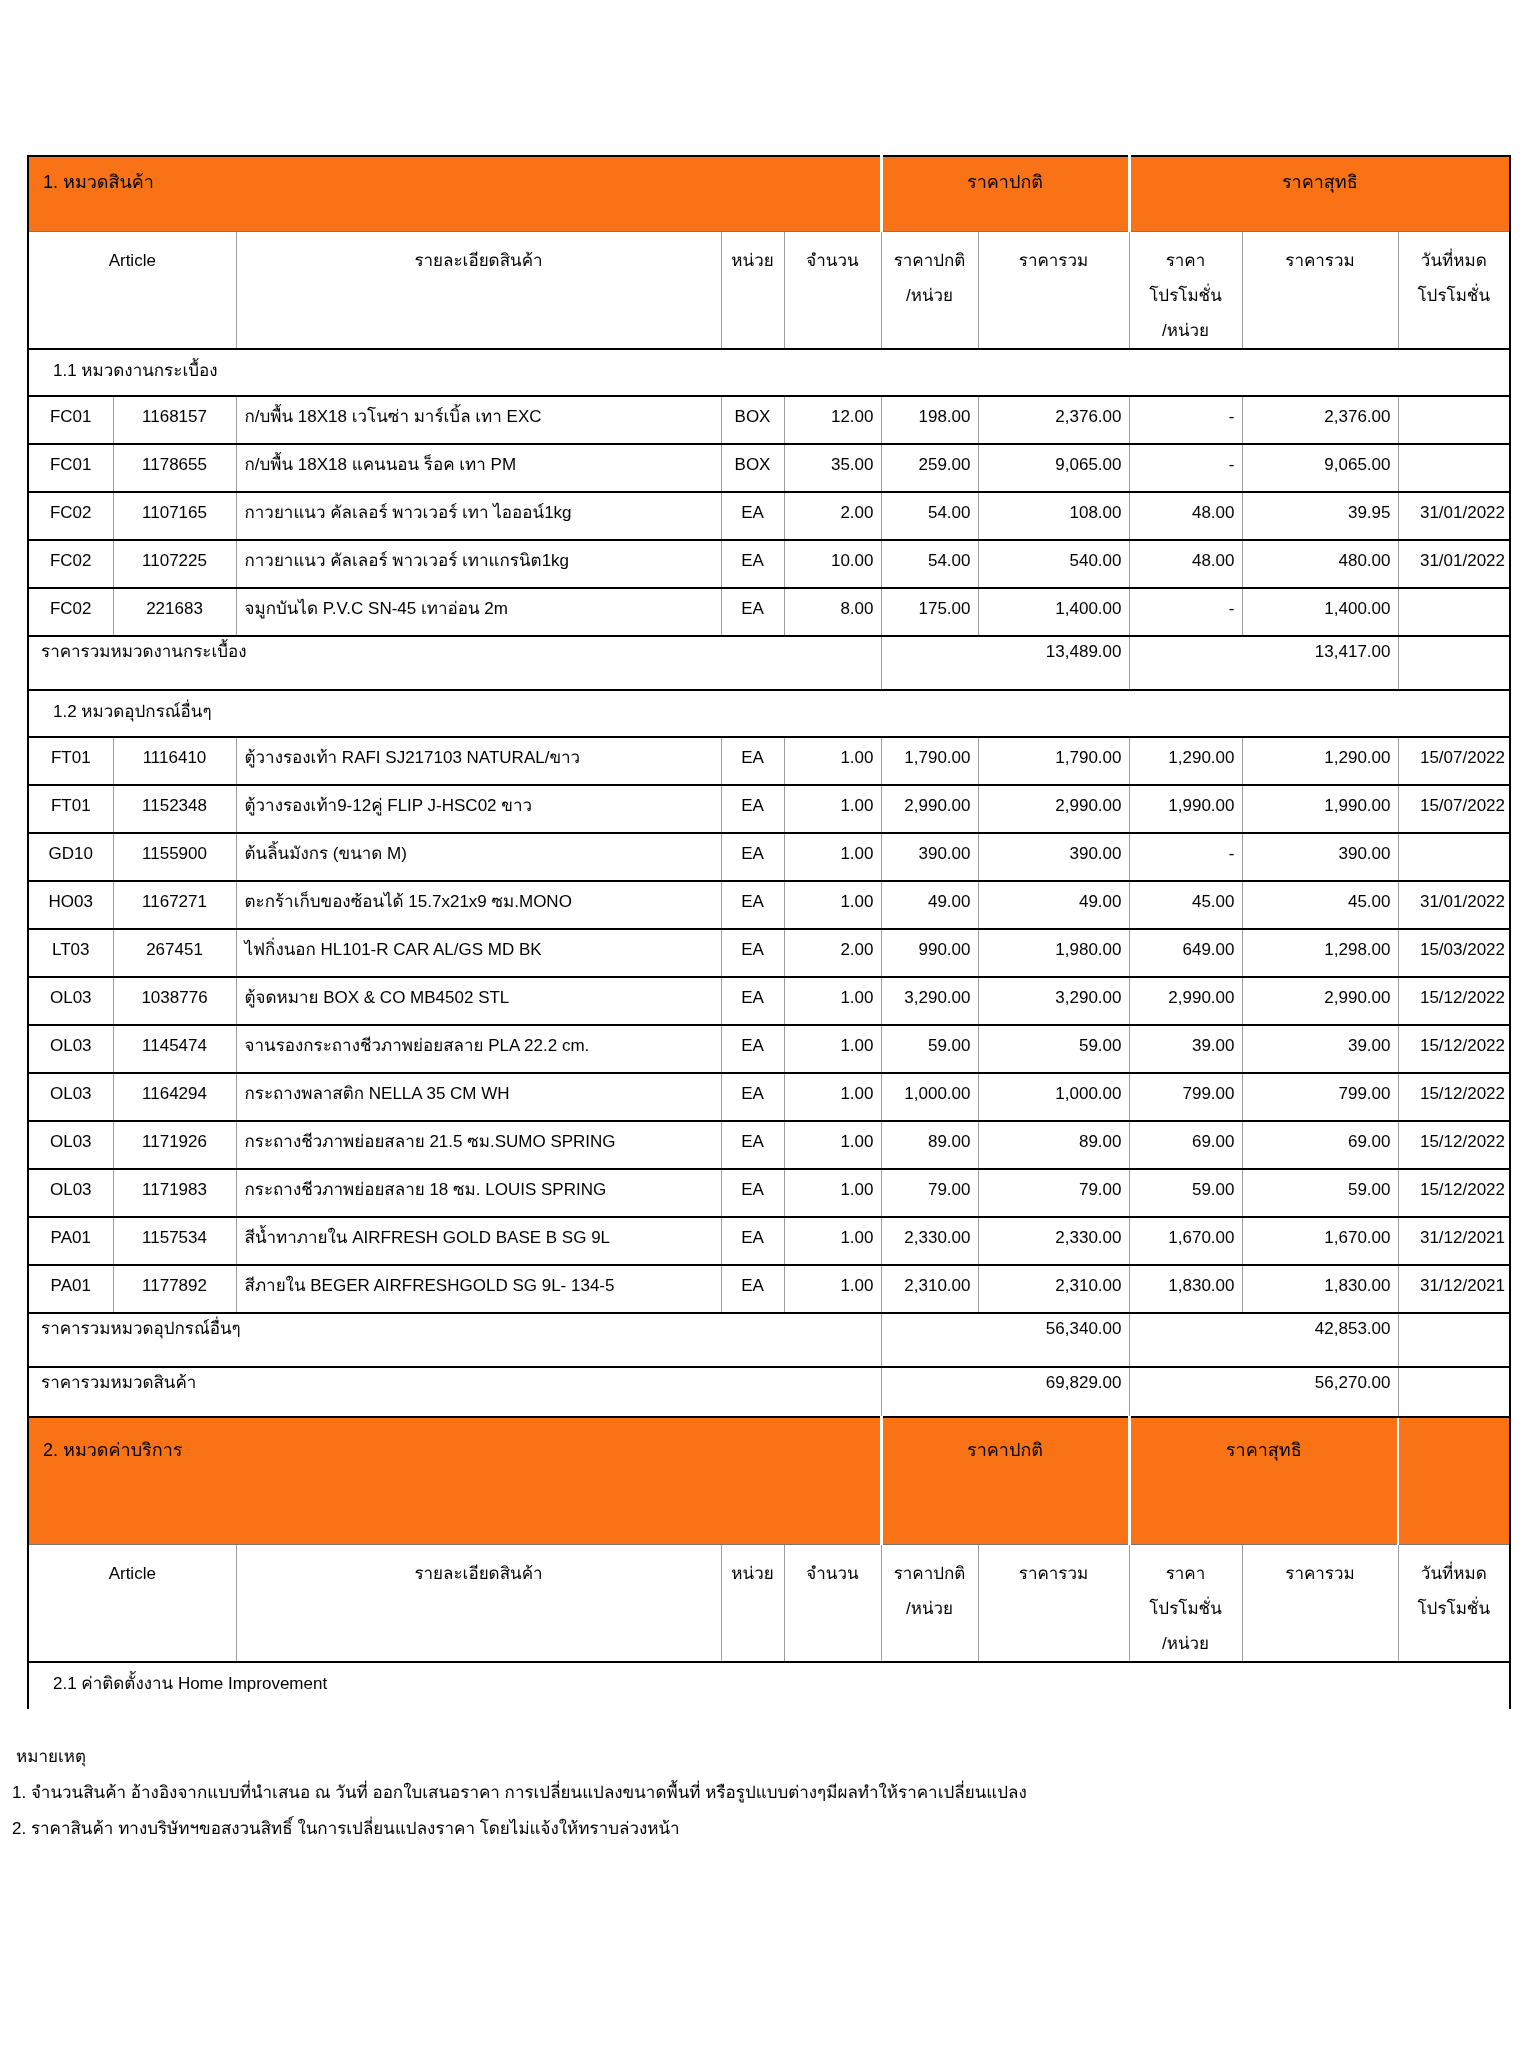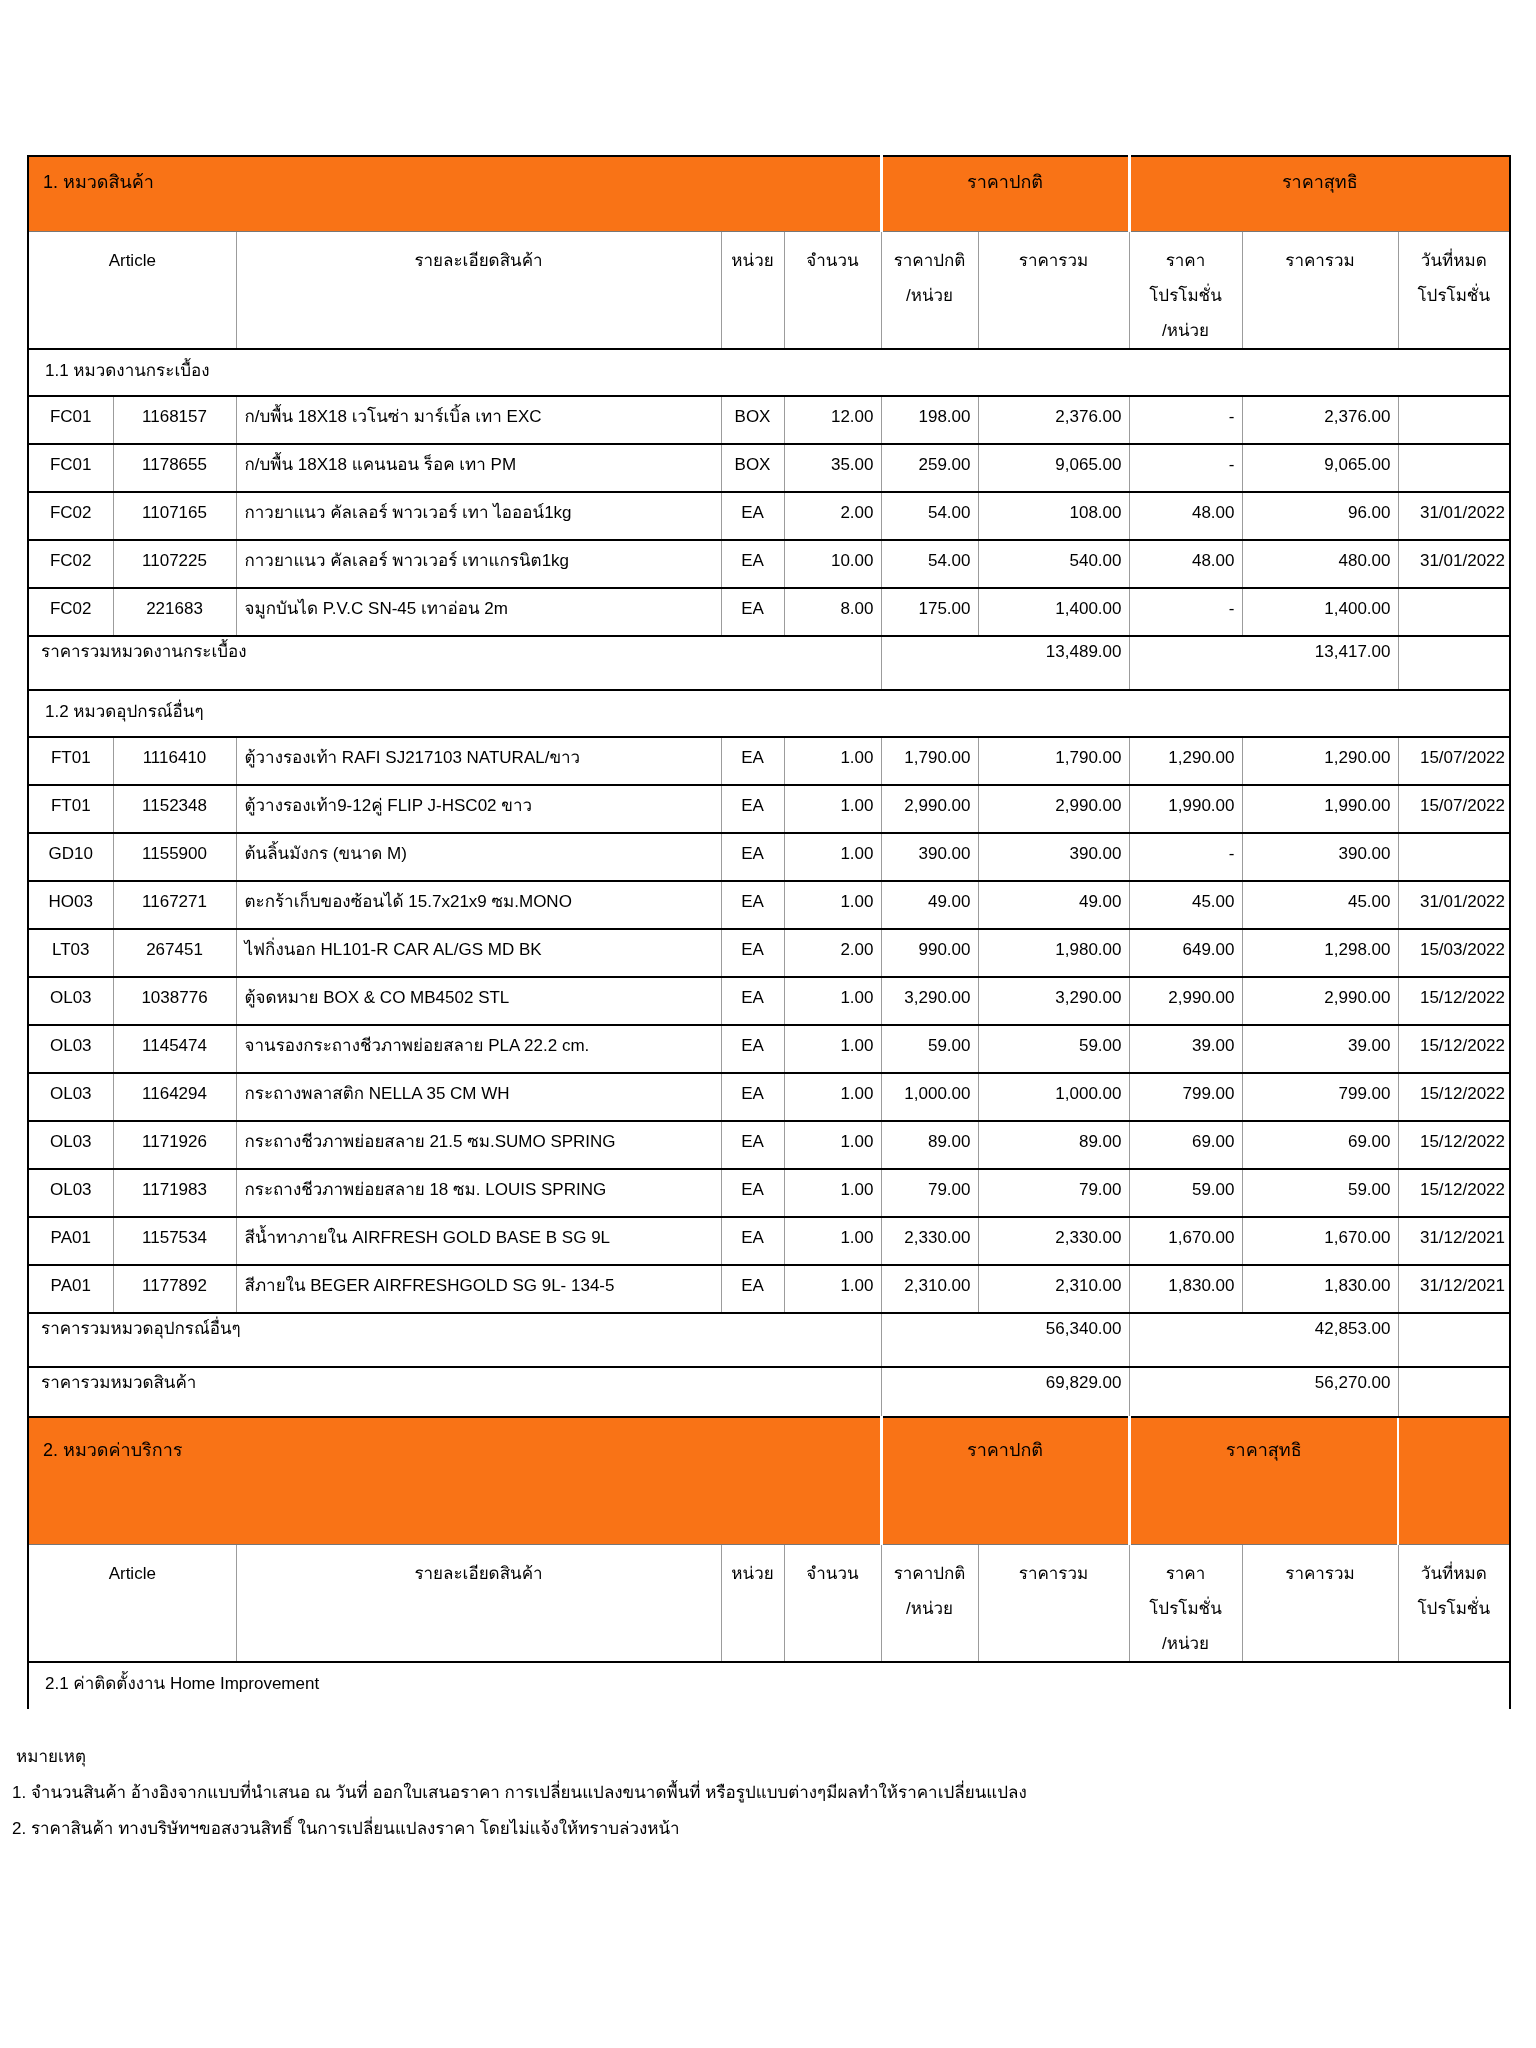--- a/index.html
+++ b/index.html
@@ -50,21 +50,21 @@
     text-align:center;
     padding-top:11px;
     line-height:35px;
     border-top:1px solid #777;
   }
   tr.colhead1{height:88px;}
   tr.colhead2{height:117px;}
   .pre{white-space:pre-line;}
   
   tr.r-section{height:47px;}
-  tr.r-section td{text-align:left;padding-left:16px;padding-top:10px;}
+  tr.r-section td{text-align:left;padding-left:24px;padding-top:10px;}
   tr.r-item{height:48px;}
   tr.r-subtotal{height:54px;}
   tr.r-subtotal td,tr.r-grand td{padding-top:4px;}
   tr.r-grand{height:50px;}
   .c-center{text-align:center;}
   .c-left{text-align:left;padding-left:8px;}
   .c-num{text-align:right;padding-right:7px;}
   .c-date{padding-right:4px;}
   .c-totlabel{padding-left:12px;}
   #body2 tr:last-child td{border-bottom:none;}
@@ -144,21 +144,21 @@
         </tr>
         <tr class="r-item">
           <td class="c-center">FC02</td>
           <td class="c-center">1107165</td>
           <td class="c-left">กาวยาแนว คัลเลอร์ พาวเวอร์ เทา ไอออน์1kg</td>
           <td class="c-center">EA</td>
           <td class="c-num">2.00</td>
           <td class="c-num">54.00</td>
           <td class="c-num">108.00</td>
           <td class="c-num">48.00</td>
-          <td class="c-num">96.00</td>
+          <td class="c-num">39.95</td>
           <td class="c-num c-date">31/01/2022</td>
         </tr>
         <tr class="r-item">
           <td class="c-center">FC02</td>
           <td class="c-center">1107225</td>
           <td class="c-left">กาวยาแนว คัลเลอร์ พาวเวอร์ เทาแกรนิต1kg</td>
           <td class="c-center">EA</td>
           <td class="c-num">10.00</td>
           <td class="c-num">54.00</td>
           <td class="c-num">540.00</td>

